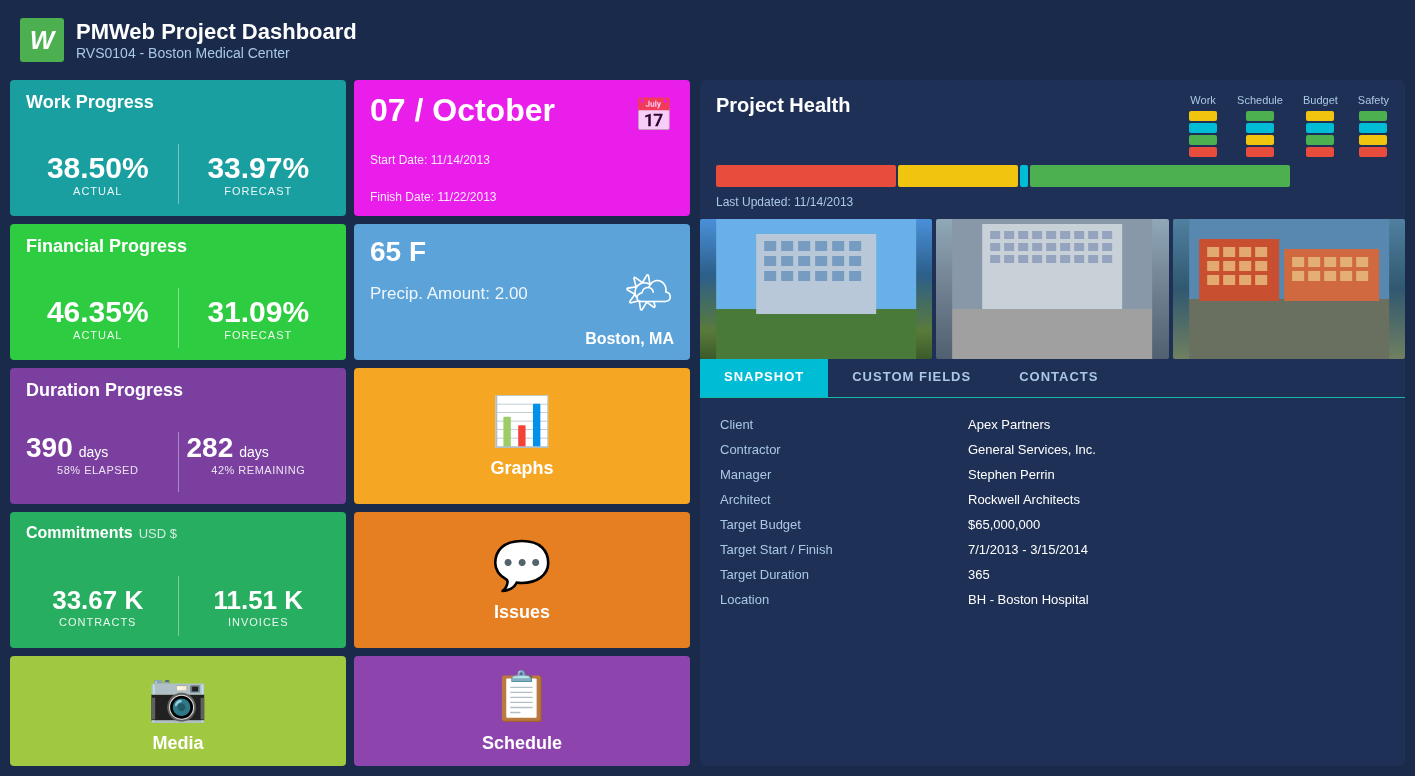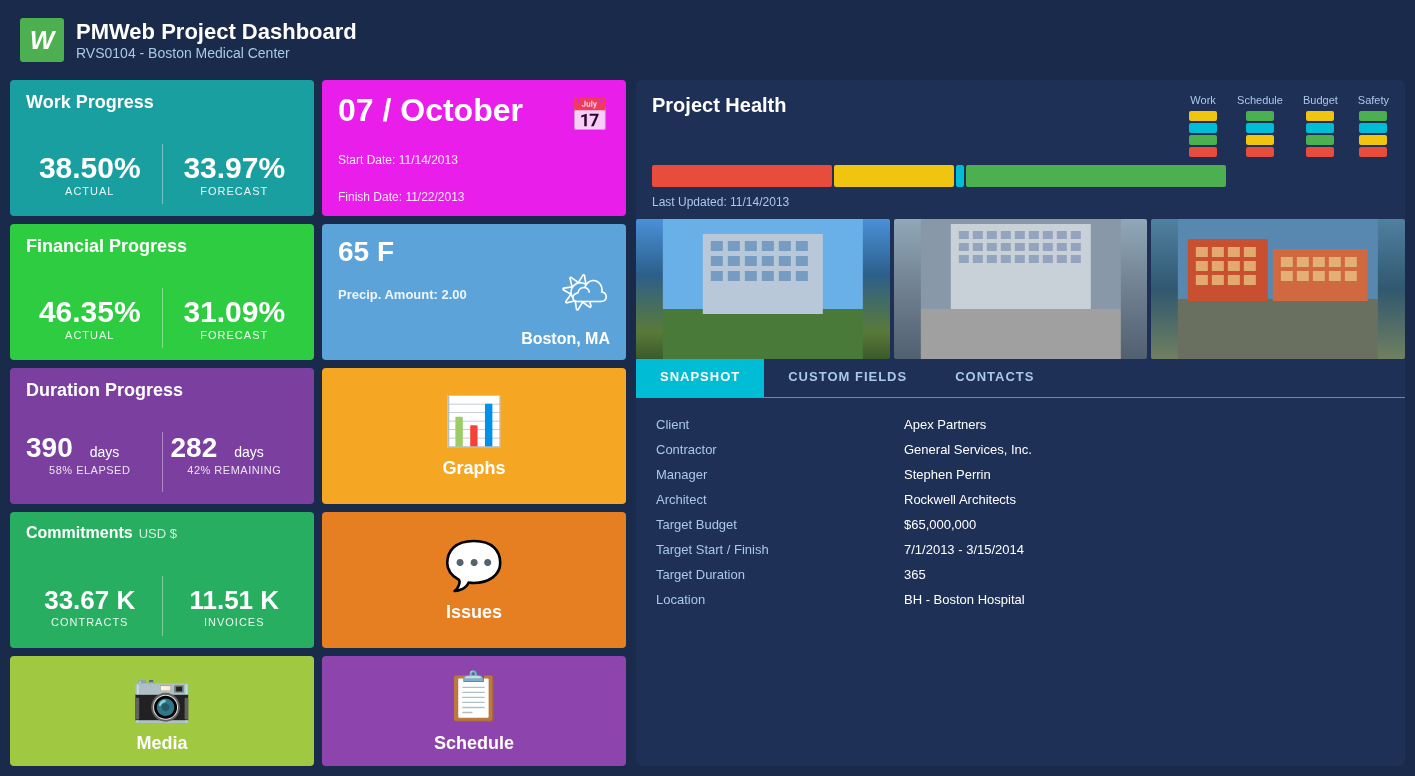--- a/index.html
+++ b/index.html
@@ -52,21 +52,21 @@
       gap: 10px;
       flex: 1;
     }
 
     
     .left-panel {
       display: grid;
       grid-template-columns: 1fr 1fr;
       grid-template-rows: repeat(4, 1fr);
       gap: 8px;
-      width: 616px;
+      width: 680px;
       flex-shrink: 0;
     }
 
     .tile {
       border-radius: 4px;
       padding: 12px 16px;
       display: flex;
       flex-direction: column;
       justify-content: space-between;
       position: relative;
@@ -175,23 +175,22 @@
       top: 16px;
       font-size: 32px;
       opacity: 0.8;
     }
 
     .weather-temp {
       font-size: 28px;
       font-weight: bold;
     }
     .weather-info {
-      font-size: 13px;
+      font-size: 17px;
       opacity: 0.9;
-      font-weight: bold;
     }
     .weather-location {
       font-size: 16px;
       font-weight: bold;
       text-align: right;
     }
     .weather-icon {
       position: absolute;
       right: 16px;
       top: 50%;
@@ -203,21 +202,21 @@
       display: flex;
       align-items: baseline;
       gap: 0;
     }
     .dur-big {
       font-size: 28px;
       font-weight: bold;
     }
     .dur-unit {
       font-size: 14px;
-      margin-left: 17px;
+      margin-left: 6px;
     }
     .dur-sub {
       font-size: 11px;
       opacity: 0.85;
       letter-spacing: 0.5px;
     }
 
     .icon-large {
       font-size: 48px;
       margin-bottom: 8px;

